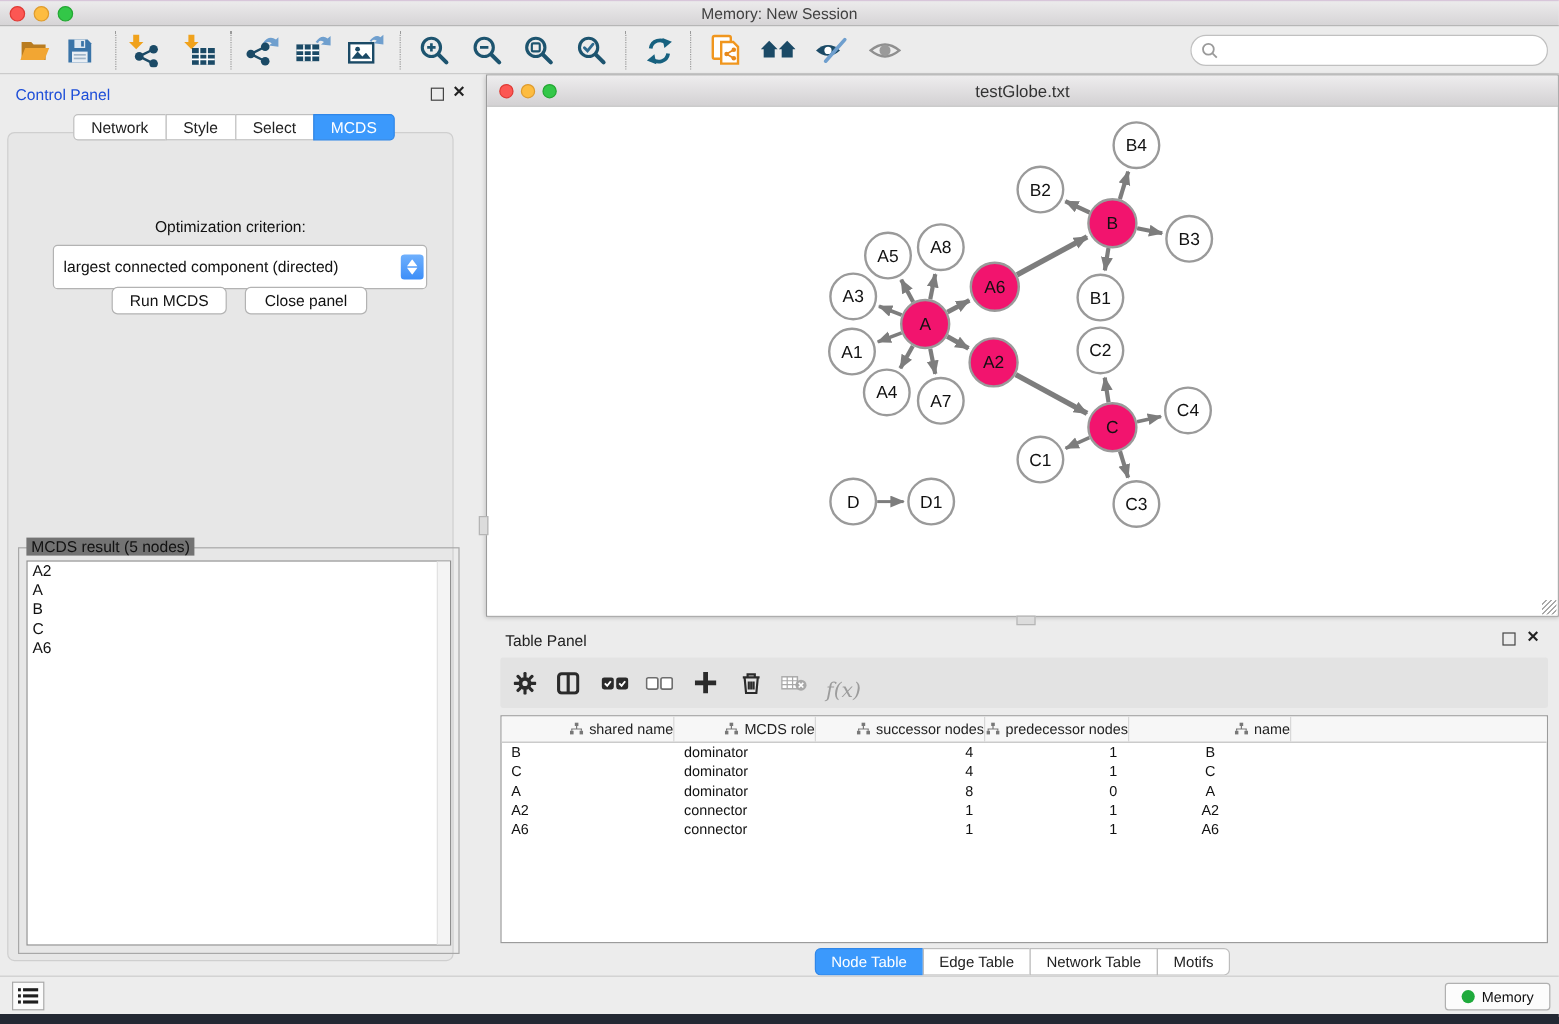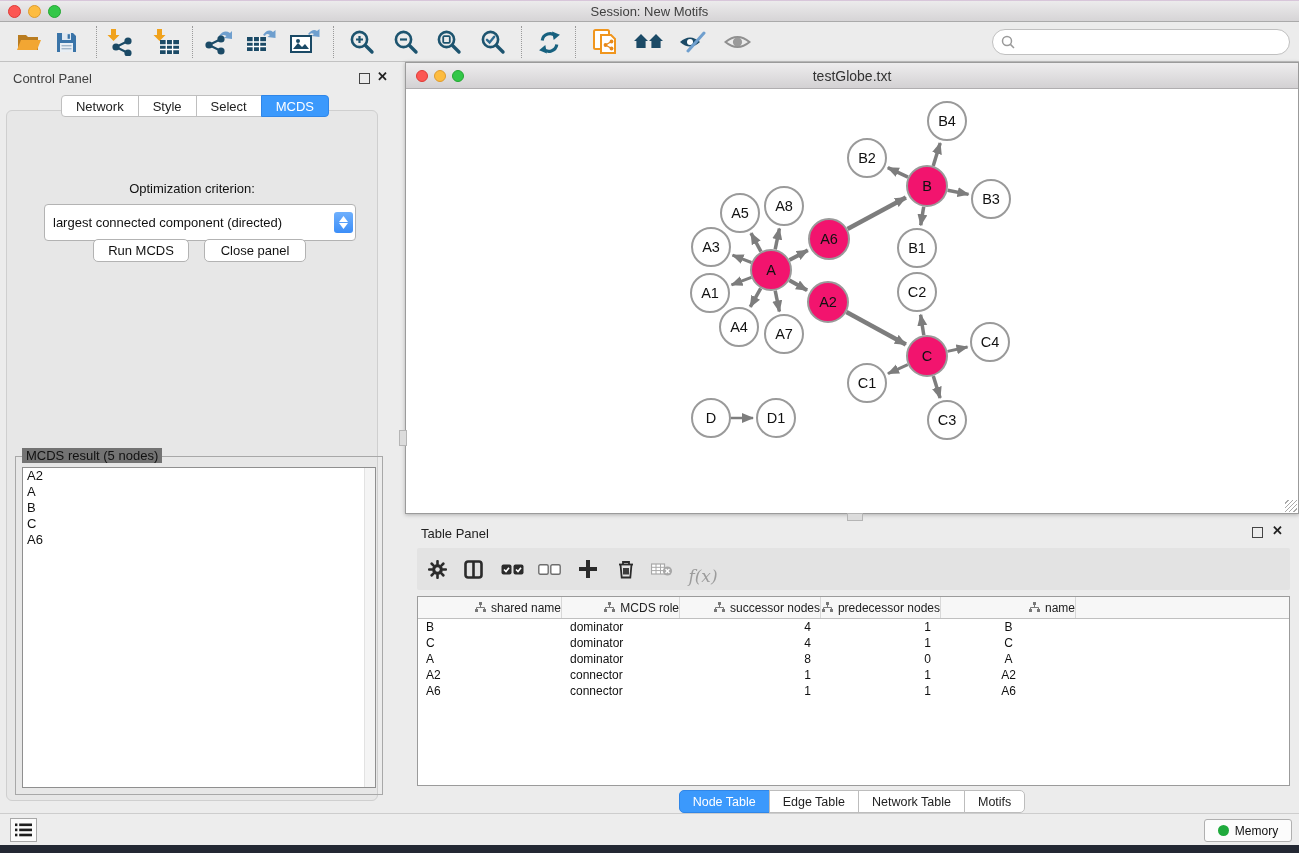--- a/index.html
+++ b/index.html
@@ -24,21 +24,21 @@
   .tb-sep { position:absolute; top:4px; height:32px; border-left:1px dotted #9a9a9a; }
   .searchbox { position:absolute; right:9px; top:7px; width:298px; height:26px; background:#fff; border:1px solid #c0c0c0; border-radius:13px; display:flex; align-items:center; padding-left:8px; }
   .searchbox input { border:none; outline:none; flex:1; height:20px; font-size:13px; background:transparent; margin-left:5px; font-family:"Liberation Sans",sans-serif; }
 
   
   .main { position:absolute; left:0; top:62px; right:0; bottom:40px; background:#ececec; }
 
   
   .control-panel { position:absolute; left:0; top:0; width:390px; bottom:0; }
   .cp-header { position:absolute; left:0; top:0; right:0; height:30px; }
-  .cp-title { position:absolute; left:13px; top:9px; font-size:13px; color:#404040; }
+  .cp-title { position:absolute; left:13px; top:9px; font-size:13px; color:#1d4ed8; }
   .panel-float { position:absolute; width:11px; height:11px; border:1.5px solid #444; background:transparent; top:11px; }
   .panel-close { position:absolute; top:8px; font-size:13px; font-weight:bold; color:#222; line-height:14px; }
   .cp-tabs { position:absolute; left:0; top:33px; width:100%; display:flex; justify-content:center; z-index:2; }
   .cp-tab { height:22px; padding:0 14px; font-size:13px; background:#fff; border:1px solid #bfbfbf; margin-left:-1px; color:#222; font-family:"Liberation Sans",sans-serif; }
   .cp-tab:first-child { border-radius:4px 0 0 4px; margin-left:0; }
   .cp-tab:last-child { border-radius:0 4px 4px 0; }
   .cp-tab.active { background:#3b99fc; border-color:#2f86e8; color:#fff; }
   .cp-content { position:absolute; left:6px; top:48px; width:372px; bottom:12px; background:#e7e7e7; border:1px solid #cfcfcf; border-radius:6px; }
   .opt-label { position:absolute; left:0; width:100%; top:70px; text-align:center; font-size:13px; color:#111; }
   .criterion { position:absolute; left:37px; top:93px; width:312px; height:37px; background:#fff; border:1px solid #b3b3b3; border-radius:4px; display:flex; align-items:center; }
@@ -92,21 +92,21 @@
 <body>
 
 <div id="app">
 
   <div class="titlebar">
     <div class="lights">
       <div class="light red"></div>
       <div class="light yellow"></div>
       <div class="light green"></div>
     </div>
-    <div class="title">Session: New Motifs</div>
+    <div class="title">Memory: New Session</div>
   </div>
 
   <div class="toolbar">
     <button class="tb-btn" style="left:11px" title="">
       <svg width="27" height="23" viewBox="0 0 27 23">
         <path d="M2 4 h8 l2 2 h10 v13 H2 Z" fill="#b97c20"></path>
         <path d="M5 9 h20 l-4 10 H1 Z" fill="#f2a633"></path>
       </svg>
     </button>
     <button class="tb-btn" style="left:48px">

